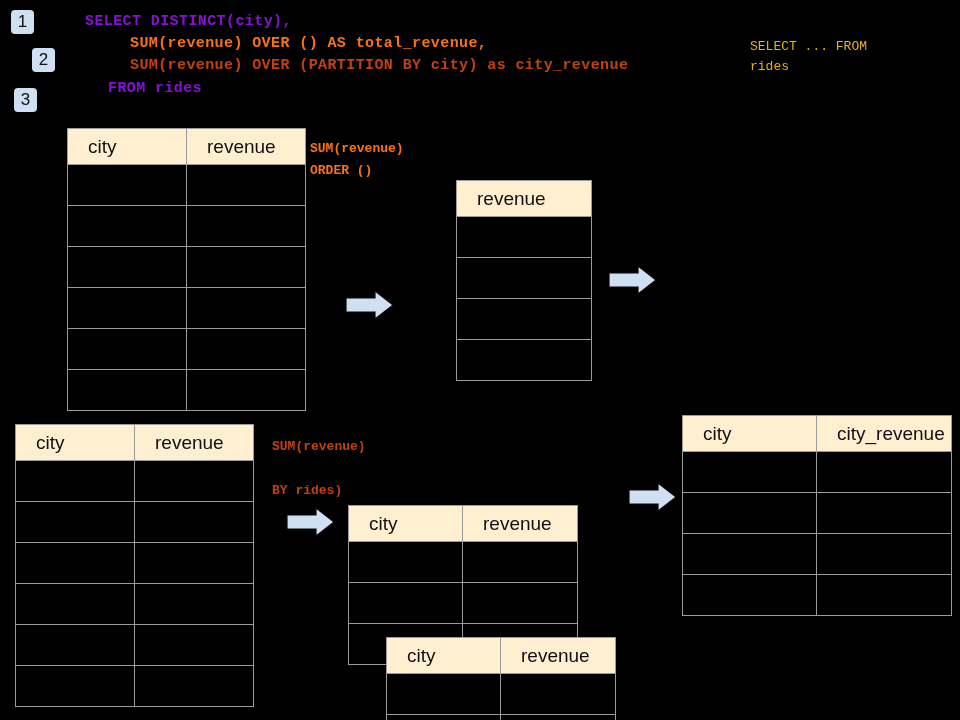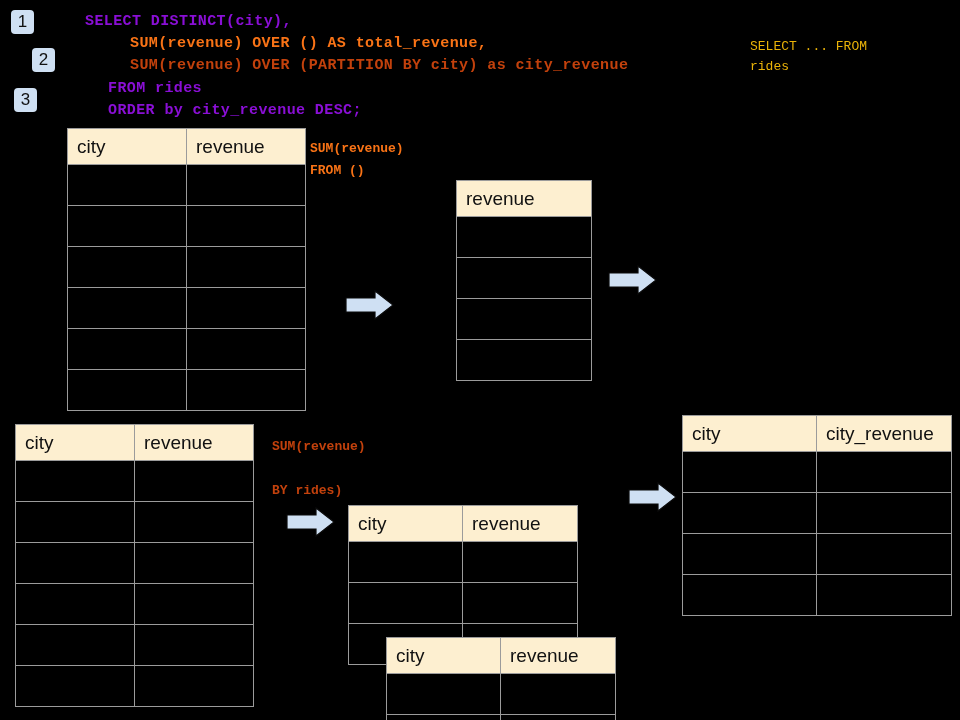--- a/index.html
+++ b/index.html
@@ -75,48 +75,47 @@
     background:#000000;
   }
   .tbl th{
     border:1px solid #9b9b9b;
     background:#fdefd0;
     color:#111111;
     font-family:"Liberation Sans", sans-serif;
     font-weight:normal;
     font-size:19px;
     text-align:left;
-    padding:0 0 0 9px;
+    padding:0 0 0 20px;
     height:35px;
   }
 
   
   .arrow{position:absolute;}
   .arrow svg{display:block;}
 </style>
 </head>
 <body>
 
 <div id="canvas">
 
   <div class="badge" style="left:11px;top:10px;">1</div>
   <div class="badge" style="left:32px;top:48px;">2</div>
   <div class="badge" style="left:14px;top:88px;">3</div>
 
   <div class="code c-purple" style="left:85px;top:11px;">SELECT DISTINCT(city),</div>
   <div class="code c-red" style="left:130px;top:33px;">SUM(revenue) OVER () AS total_revenue,</div>
   <div class="code c-green" style="left:130px;top:55px;">SUM(revenue) OVER (PARTITION BY city) as city_revenue</div>
   <div class="code c-purple" style="left:108px;top:78px;">FROM rides</div>
-  <div class="code c-purple" style="left:108px;top:100px;">ORDER by city_revenue DESC;</div>
 
   <div class="caption" style="left:750px;top:37px;">SELECT ... FROM</div>
   <div class="caption" style="left:750px;top:57px;">rides</div>
 
   <div class="anno c-red" style="left:310px;top:138px;">SUM(revenue)</div>
-  <div class="anno c-red" style="left:310px;top:160px;">FROM ()</div>
+  <div class="anno c-red" style="left:310px;top:160px;">ORDER ()</div>
 
   <div class="anno c-green" style="left:272px;top:436px;">SUM(revenue)</div>
   <div class="anno c-green" style="left:272px;top:480px;">BY rides)</div>
 
   <table class="tbl" style="left:67px;top:128px;width:238px;">
     <colgroup>
         <col style="width:119px">
         <col style="width:119px">
       </colgroup>
     <thead>

